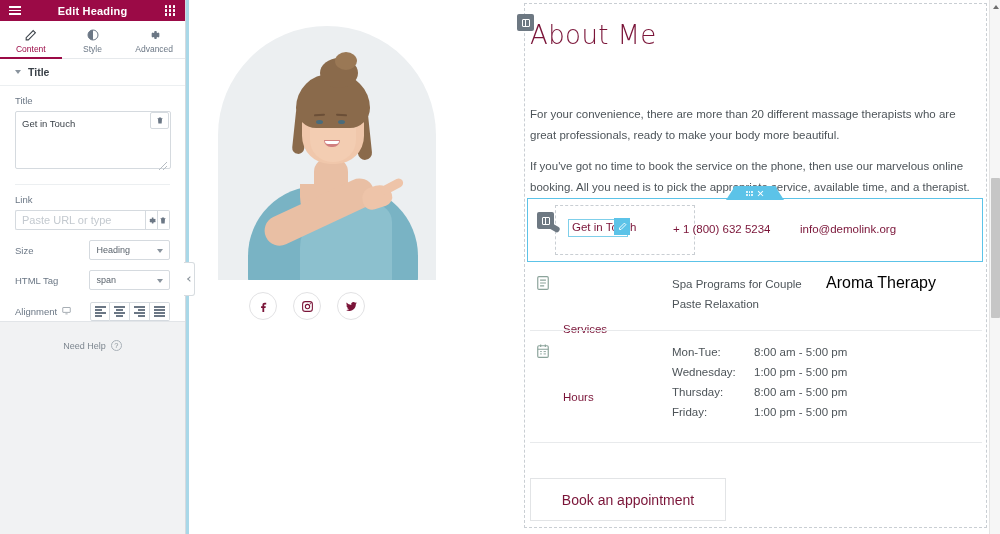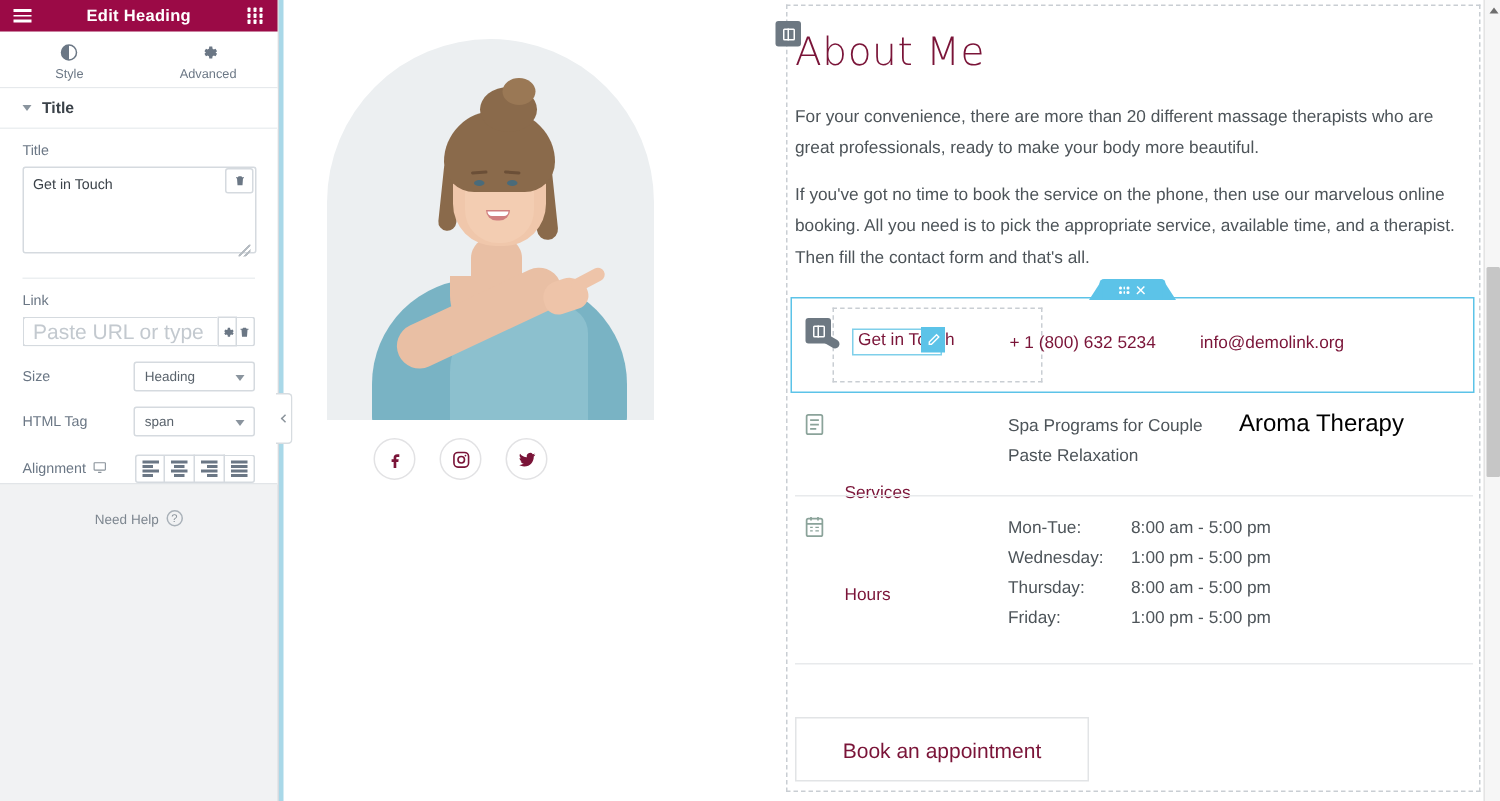--- a/index.html
+++ b/index.html
@@ -92,21 +92,21 @@
   .ta-del {
     position: absolute; right: 1px; top: 1px; width: 19px; height: 17px;
     border: 1px solid #d5dadf; border-radius: 2px; background: #fff;
     display: flex; align-items: center; justify-content: center; cursor: pointer;
   }
   .sep { height: 1px; background: #eceff1; margin: 11px 0 0; }
 
   .link-row { display: flex; align-items: stretch; }
   input.ctl-link {
     width: 130px; height: 20px; border: 1px solid #d5dadf; border-right: none;
-    border-radius: 2px 0 0 2px; font-size: 14px; padding: 0 6px;
+    border-radius: 2px 0 0 2px; font-size: 11px; padding: 0 6px;
     font-family: "Liberation Sans", sans-serif; color: #3b4249; outline: none;
     background: #fff;
   }
   input.ctl-link::placeholder { color: #c3c9cf; }
   .link-btn {
     width: 17px; border: 1px solid #d5dadf; background: #fff;
     display: flex; align-items: center; justify-content: center; cursor: pointer;
   }
   .link-btn + .link-btn { border-left: none; border-radius: 0 2px 2px 0; }
 
@@ -269,21 +269,21 @@
     height: 8px; background: #fff;
   }
 
   #about-title {
     position: absolute; left: 6px; top: 20px;
     font-size: 26px; color: #7a1438; letter-spacing: .4px;
     font-family: "DejaVu Sans", sans-serif; font-weight: 300;
   }
   .para {
     position: absolute; left: 6px; width: 440px;
-    font-size: 11.5px; color: #4d5459; line-height: 21px;
+    font-size: 11.5px; color: #4d5459; line-height: 21px; margin-top: 36px;
   }
   #para1 { top: 68px; }
   #para2 { top: 120px; }
 
   
   #contact-sec {
     position: absolute; left: 3px; top: 198px; width: 456px; height: 64px;
     border: 1.5px solid #5cc3e8; background: #fff;
   }
   #sec-tab {
@@ -402,20 +402,28 @@
             <span></span>
             <span></span>
             <span></span>
             <span></span>
             <span></span>
           </div>
       </div>
     </div>
 
     <div id="tabs">
+      <div class="tab active">
+        <span class="tab-ico">
+          <svg width="13" height="13" viewBox="0 0 24 24" fill="none" stroke="#3b4249" stroke-width="2">
+              <path d="M17 3l4 4L8 20H4v-4L17 3z"></path>
+            </svg>
+        </span>
+        <span class="tab-label">Content</span>
+      </div>
       <div class="tab">
         <span class="tab-ico">
           <svg width="12" height="12" viewBox="0 0 24 24">
               <circle cx="12" cy="12" r="10" fill="none" stroke="#6b7785" stroke-width="2"></circle>
               <path d="M12 2a10 10 0 000 20z" fill="#6b7785"></path>
             </svg>
         </span>
         <span class="tab-label">Style</span>
       </div>
       <div class="tab">

